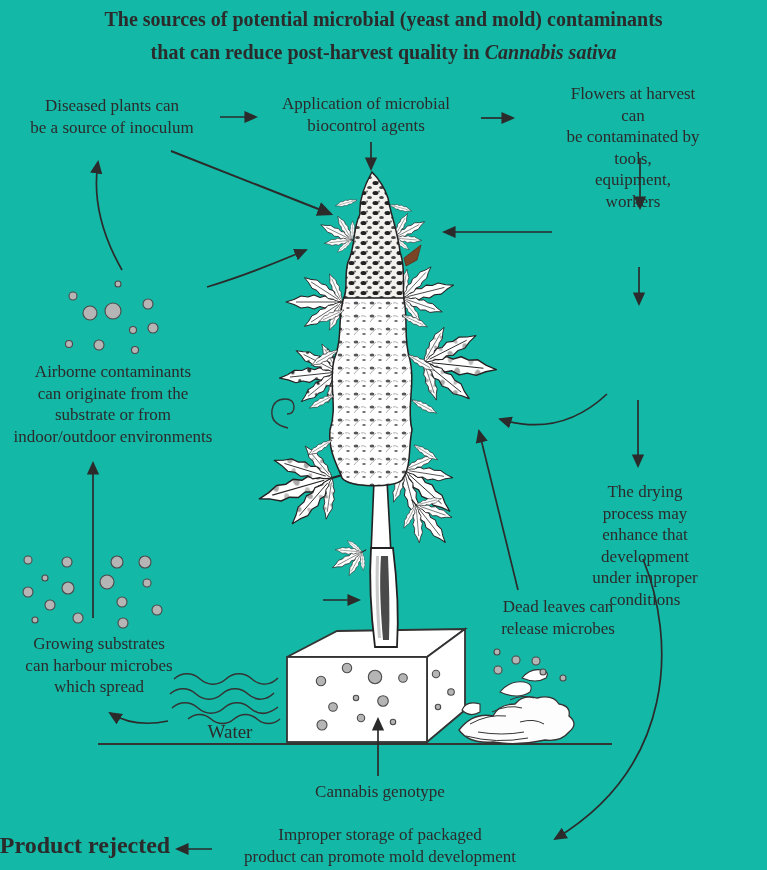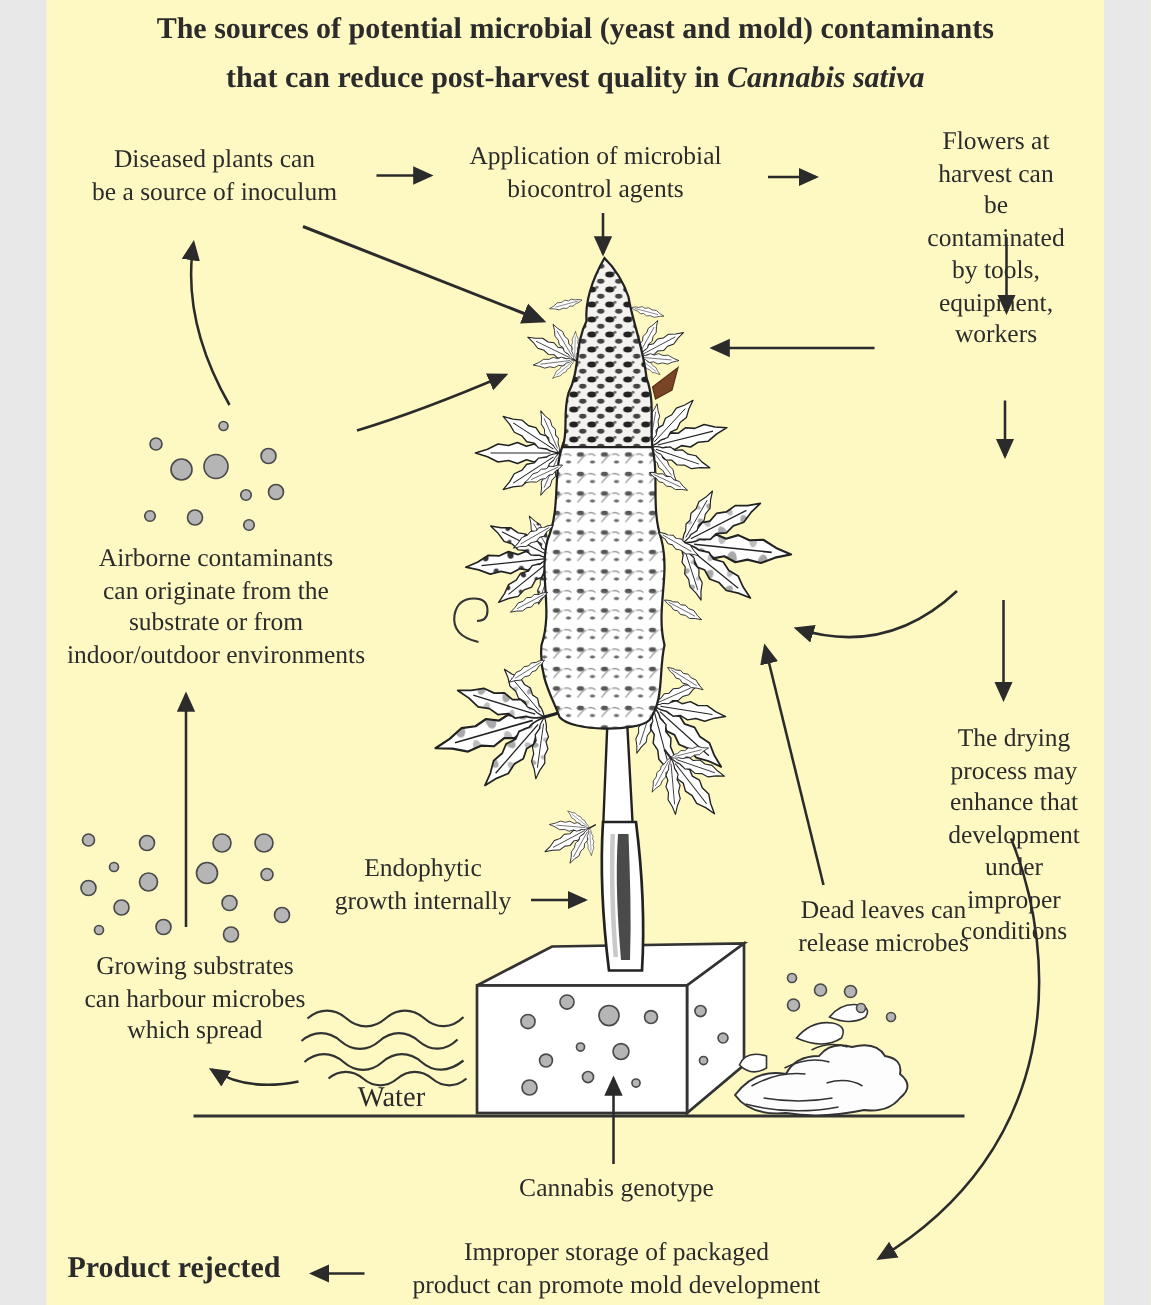--- a/index.html
+++ b/index.html
@@ -1,32 +1,32 @@
 <!DOCTYPE html>
 <html style="--text: #2b2b2b; --line: #2b2b2b; --dot-fill: #b5b5b5; --dot-stroke: #4a4a4a; --accent-brown: #7a4526;"><head>
 <meta charset="utf-8">
 <style>
   html,body{margin:0;padding:0;background:#e8e8e8;}
   .stage{
-    position:relative;width:705px;height:870px;margin:0 auto;
-    background:#fef9c3;overflow:hidden;
+    position:relative;width:767px;height:870px;margin:0 auto;
+    background:#14b8a6;overflow:hidden;
     font-family:"Liberation Serif","DejaVu Serif",serif;
     color:var(--text,#2b2b2b);
   }
   .figure-svg{position:absolute;left:0;top:0;width:767px;height:870px;}
   .title{
     position:absolute;left:0;right:0;top:3px;text-align:center;
     font-weight:bold;font-size:20px;line-height:33px;
   }
   .lbl{
     position:absolute;transform:translateX(-50%);text-align:center;
     white-space:pre-line;font-size:17px;line-height:21.5px;
   }
   .lbl-small{font-size:19px;line-height:17px;}
-  .lbl-bold{font-weight:bold;font-size:20px;line-height:24px;}
+  .lbl-bold{font-weight:bold;font-size:24px;line-height:24px;}
   .arrow{stroke:var(--line,#2b2b2b);stroke-width:1.7;fill:none;}
   .arrow-thick{stroke-width:2;}
   .dot{fill:var(--dot-fill,#b5b5b5);stroke:var(--dot-stroke,#4a4a4a);stroke-width:1.1;}
   .ink{stroke:#333;fill:none;}
   .brown{fill:var(--accent-brown,#7a4526);stroke:#5a3016;stroke-width:0.8;}
 </style>
 </head>
 <body>
 
 <div class="stage">
@@ -224,22 +224,20 @@
   <div class="lbl" style="left:633px;top:83px">Flowers at harvest can
 be contaminated by tools,
 equipment, workers</div>
   <div class="lbl" style="left:113px;top:361px">Airborne contaminants
 can originate from the
 substrate or from
 indoor/outdoor environments</div>
   <div class="lbl" style="left:645px;top:481px">The drying process may
 enhance that development
 under improper conditions</div>
-  <div class="lbl" style="left:251px;top:568px">Endophytic
-growth internally</div>
   <div class="lbl" style="left:558px;top:596px">Dead leaves can
 release microbes</div>
   <div class="lbl" style="left:99px;top:633px">Growing substrates
 can harbour microbes
 which spread</div>
   <div class="lbl lbl-small" style="left:230px;top:723px">Water</div>
   <div class="lbl" style="left:380px;top:781px">Cannabis genotype</div>
   <div class="lbl" style="left:380px;top:824px">Improper storage of packaged
 product can promote mold development</div>
   <div class="lbl lbl-bold" style="left:85px;top:833px">Product rejected</div>

